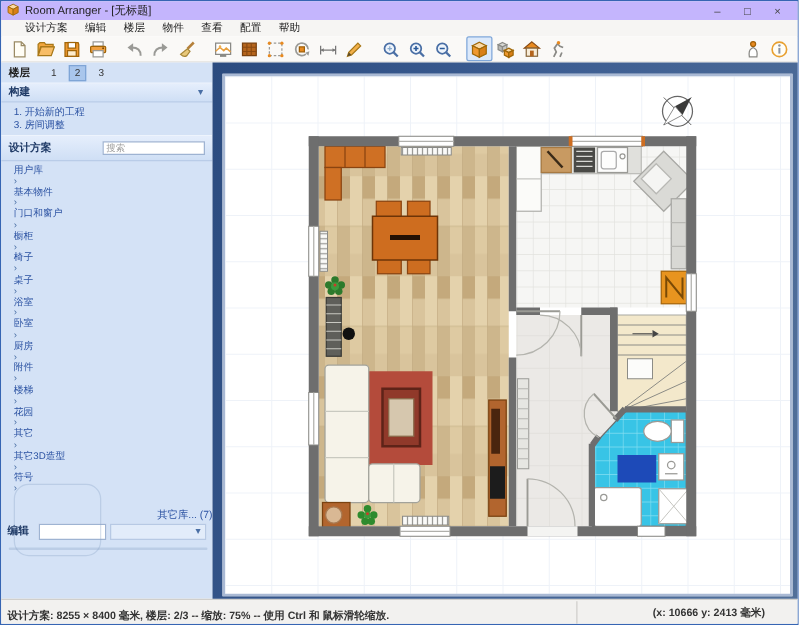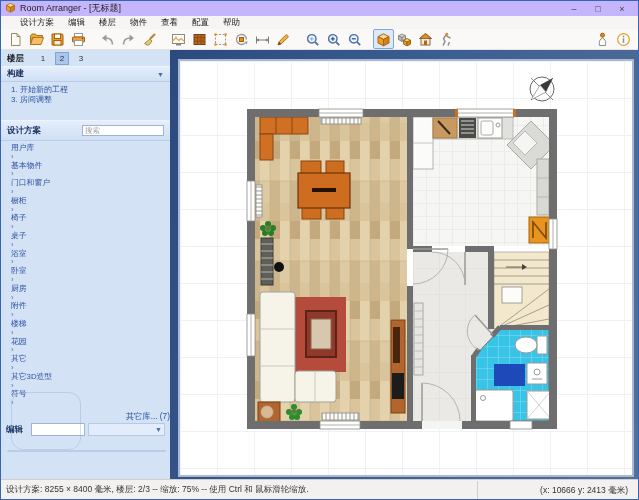--- a/index.html
+++ b/index.html
@@ -29,21 +29,21 @@
 
   
   .sidebar{width:169px;flex:none;background:#d4e2f6;display:flex;flex-direction:column;font-size:8.5px;color:#223;overflow:hidden;}
   .floors-row{height:15px;flex:none;display:flex;align-items:center;padding:1px 6px 0 6px;}
   .floors-label{font-weight:bold;color:#222;margin-right:12px;}
   .floor-tab{display:inline-block;min-width:12px;height:11px;line-height:11px;text-align:center;margin-right:5px;font-size:8px;color:#333;border:1px solid transparent;}
   .floor-tab.active{background:#a9c6ec;border:1px solid #7fa5d6;}
   .section-header{height:14px;flex:none;display:flex;align-items:center;justify-content:space-between;padding:0 6px;
     font-weight:bold;color:#1f3a66;background:linear-gradient(#e5eefc,#cfdff5);border-top:1px solid #eef4fd;border-bottom:1px solid #b9cce8;}
   .section-header .arrow{color:#4a6fa5;font-size:7px;font-weight:normal;}
-  .build-list{flex:none;padding:3px 0 16px 10px;}
+  .build-list{flex:none;padding:3px 0 4px 10px;}
   .build-item{color:#2b52a2;line-height:9.5px;font-size:8px;}
   .add-header{height:19px;}
   .search-input{width:82px;height:11px;box-sizing:border-box;font-size:7.5px;border:1px solid #9eb3d2;padding:0 2px;background:#fff;color:#333;}
   .search-input::placeholder{color:#9a9a9a;}
   .cat-list{flex:none;padding:3px 7px 2px 10px;}
   .cat-row{display:flex;justify-content:space-between;color:#2b52a2;line-height:8.8px;font-size:7.8px;flex-direction:column;}
   .cat-row .chev{color:#4a6fa5;}
   .side-spacer{flex:1;position:relative;}
   .ghost{position:absolute;border:1px solid rgba(140,165,200,.35);border-radius:9px;}
   .ghost.g1{left:6px;right:4px;top:40px;bottom:-14px;}
@@ -57,23 +57,23 @@
   .side-bottom{flex:none;height:46px;}
 
   
   .canvas{flex:1;position:relative;background:linear-gradient(105deg,#2b4b7f 0%,#3c5d92 45%,#527099 100%);overflow:hidden;}
   .page{position:absolute;left:8px;top:9px;width:452px;height:414px;background:#fff;border:2px solid #a9b9d4;
     background-image:linear-gradient(#eef2f8 1px,transparent 1px),linear-gradient(90deg,#eef2f8 1px,transparent 1px);
     background-size:37px 37px;}
   .page svg{position:absolute;left:0;top:0;}
 
   
-  .statusbar{height:19px;flex:none;display:flex;align-items:center;background:#f2f1ef;border-top:1px solid #d0cfcc;font-size:8.5px;color:#333;}
+  .statusbar{height:19px;flex:none;display:flex;align-items:flex-end;background:#f2f1ef;border-top:1px solid #d0cfcc;font-size:8.5px;color:#333;font-weight:bold;}
   .status-left{flex:1;padding-left:5px;white-space:nowrap;overflow:hidden;}
-  .status-coords{flex:none;width:150px;text-align:right;padding-right:10px;border-left:1px solid #cfcecb;line-height:18px;}
+  .status-coords{flex:none;width:150px;text-align:right;padding-right:26px;border-left:1px solid #cfcecb;line-height:18px;}
 </style>
 </head>
 <body>
 
 <div class="app">
 
   <div class="titlebar">
     <span class="app-icon">
       <svg viewBox="0 0 15 15" width="11" height="11">
           <polygon points="7.5,1.8 13,4.6 7.5,7.4 2,4.6" fill="#fbd9a5" stroke="#a06808"></polygon>

